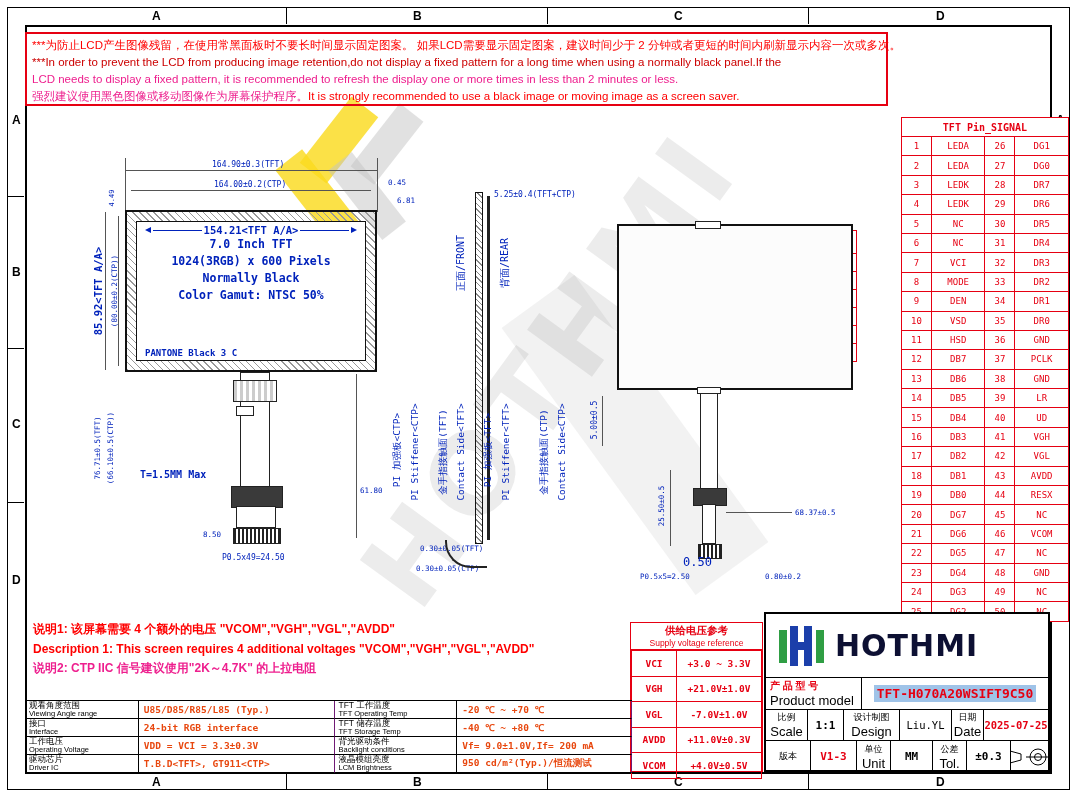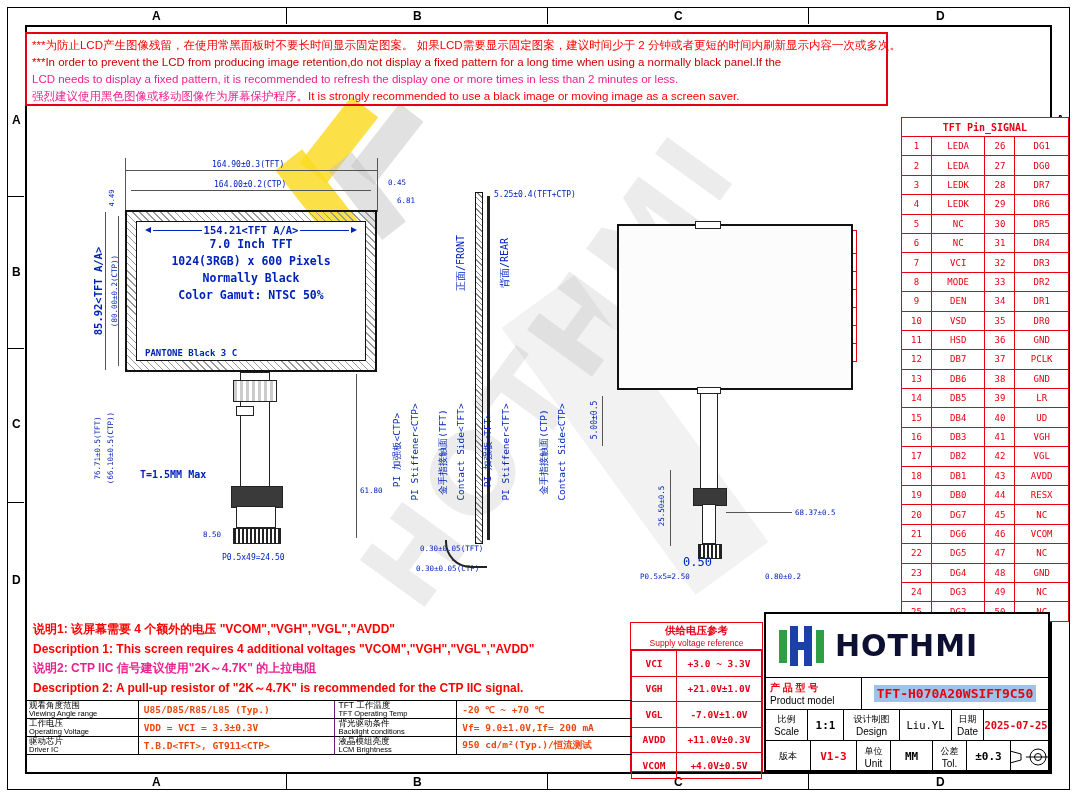--- a/index.html
+++ b/index.html
@@ -71,21 +71,21 @@
   .spec-val{border-right:1px solid #701a75;border-bottom:1px solid #000;box-sizing:border-box;display:flex;align-items:center;
             padding-left:5px;color:#e8470e;font:bold 9.5px "DejaVu Sans Mono",monospace;white-space:nowrap;overflow:hidden;text-align:center;}
   .w1{width:113px;} .w2{width:197px;} .w3{width:122px;} .w4{width:175px;}
   
   .tblock{position:absolute;left:764px;top:612px;width:286px;height:160px;border:2px solid #000;box-sizing:border-box;background:#fff;
           font-family:"Liberation Sans",sans-serif;}
   .trow{display:flex;border-bottom:1px solid #000;box-sizing:border-box;}
   .tcell{border-right:1px solid #000;box-sizing:border-box;display:flex;flex-direction:column;justify-content:center;
          align-items:center;overflow:hidden;}
   .tcell:last-child{border-right:none;}
-  .lab-cn{font-size:9px;color:#000;} .lab-en{font-size:10px;color:#000;}
+  .lab-cn{font-size:9px;color:#000;} .lab-en{font-size:13px;color:#000;}
   .logo-row{height:64px;display:flex;align-items:center;padding-left:12px;gap:9px;border-bottom:1px solid #000;box-sizing:border-box;}
   .logo-text{font:bold 30px "DejaVu Sans",sans-serif;color:#0d1033;letter-spacing:1px;}
   .prod-val{background:#9fc3e8;color:#e60012;font:bold 13px "DejaVu Sans Mono",monospace;padding:1px 3px;}
   
   .wm{position:absolute;left:190px;top:70px;width:720px;height:600px;display:flex;align-items:center;justify-content:center;
       transform:rotate(-54deg);font:bold 110px "DejaVu Sans",sans-serif;color:rgba(110,110,110,0.13);letter-spacing:8px;pointer-events:none;}
   .sw{position:absolute;pointer-events:none;}
 </style>
 </head>
 <body>
@@ -413,21 +413,20 @@
   <span class="rot" style="left:661px;top:506px;font-size:7.5px;">25.50±0.5</span>
   <div class="dim sm" style="left:795px;top:508px;">68.37±0.5</div>
   <div class="dim sm" style="left:683px;top:558px;font-size:12px;">0.50</div>
   <div class="dim sm" style="left:640px;top:572px;">P0.5x5=2.50</div>
   <div class="dim sm" style="left:765px;top:572px;">0.80±0.2</div>
 
   <div class="notes">
     <div class="c-red">说明1: 该屏幕需要 4 个额外的电压 "VCOM","VGH","VGL","AVDD"</div>
     <div class="c-red">Description 1: This screen requires 4 additional voltages "VCOM","VGH","VGL","AVDD"</div>
     <div class="c-mag">说明2: CTP IIC 信号建议使用"2K～4.7K" 的上拉电阻</div>
-    <div class="c-red">Description 2: A pull-up resistor of "2K～4.7K" is recommended for the CTP IIC signal.</div>
   </div>
 
   <div class="supply">
     <div class="hd">
       <div class="t1">供给电压参考</div>
       <div class="t2">Supply voltage reference</div>
     </div>
     <table>
         <tbody>
           <tr>
@@ -462,20 +461,32 @@
         </div>
       <div class="spec-val w2">U85/D85/R85/L85 (Typ.)</div>
       <div class="spec-cell w3">
           <div class="cn">TFT 工作温度</div>
           <div class="en">TFT Operating Temp</div>
         </div>
       <div class="spec-val w4">-20 ℃ ~ +70 ℃</div>
     </div>
     <div class="spec-row">
       <div class="spec-cell w1">
+          <div class="cn">接口</div>
+          <div class="en">Interface</div>
+        </div>
+      <div class="spec-val w2">24-bit RGB interface</div>
+      <div class="spec-cell w3">
+          <div class="cn">TFT 储存温度</div>
+          <div class="en">TFT Storage Temp</div>
+        </div>
+      <div class="spec-val w4">-40 ℃ ~ +80 ℃</div>
+    </div>
+    <div class="spec-row">
+      <div class="spec-cell w1">
           <div class="cn">工作电压</div>
           <div class="en">Operating Voltage</div>
         </div>
       <div class="spec-val w2">VDD = VCI = 3.3±0.3V</div>
       <div class="spec-cell w3">
           <div class="cn">背光驱动条件</div>
           <div class="en">Backlight conditions</div>
         </div>
       <div class="spec-val w4">Vf= 9.0±1.0V,If= 200 mA</div>
     </div>

